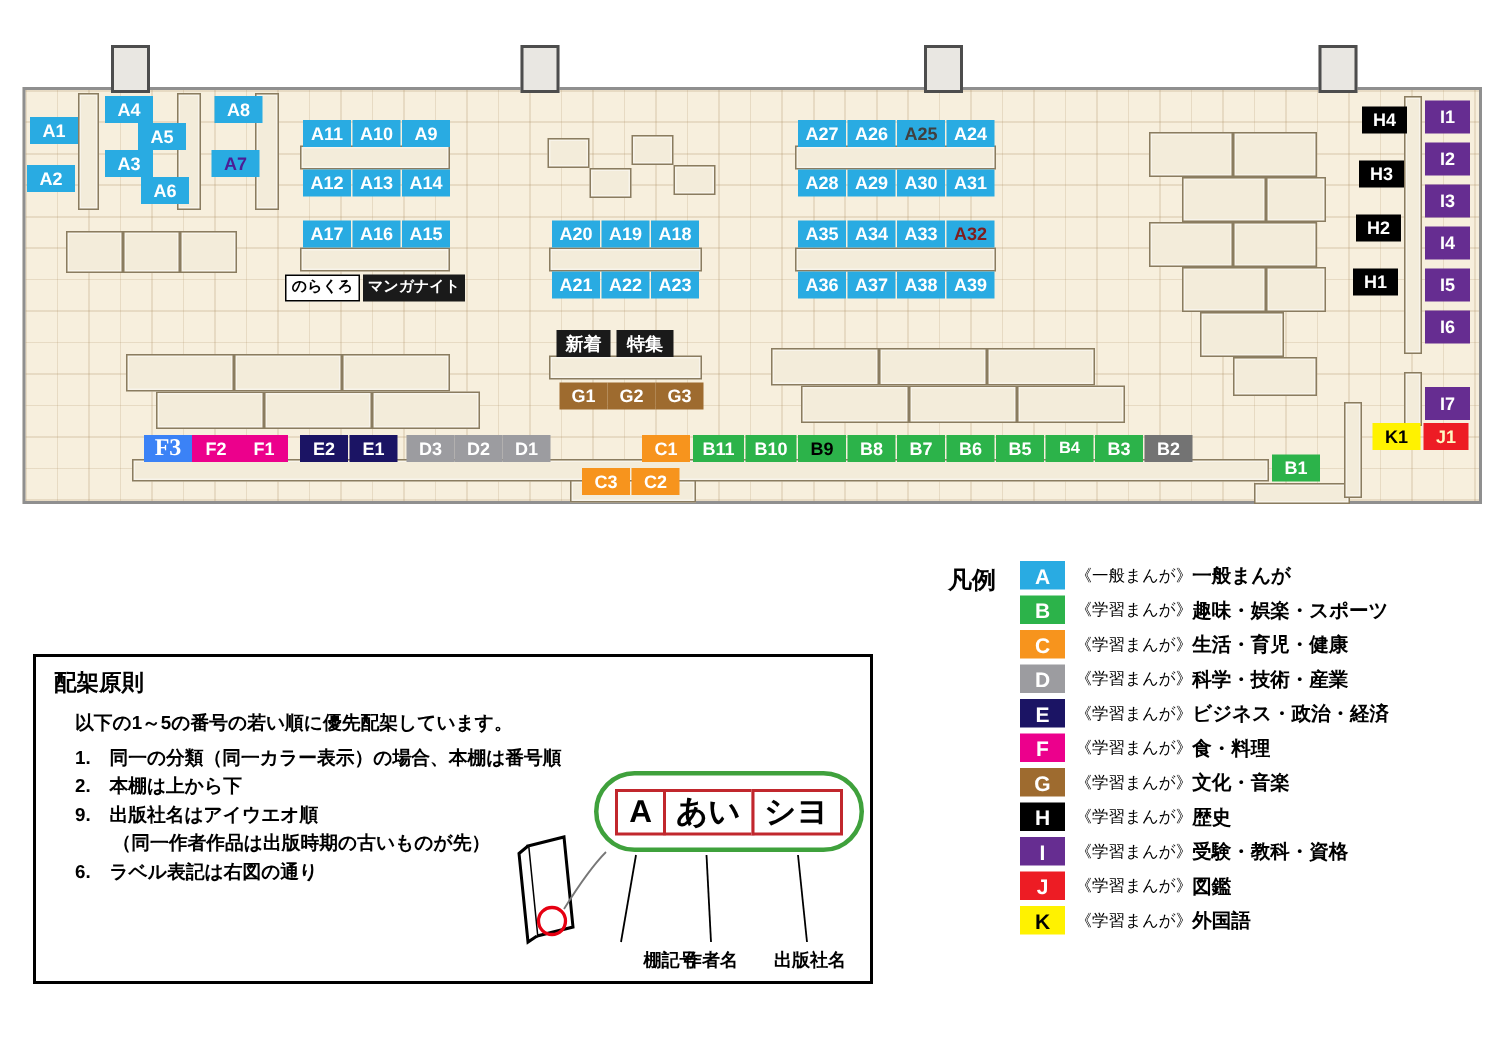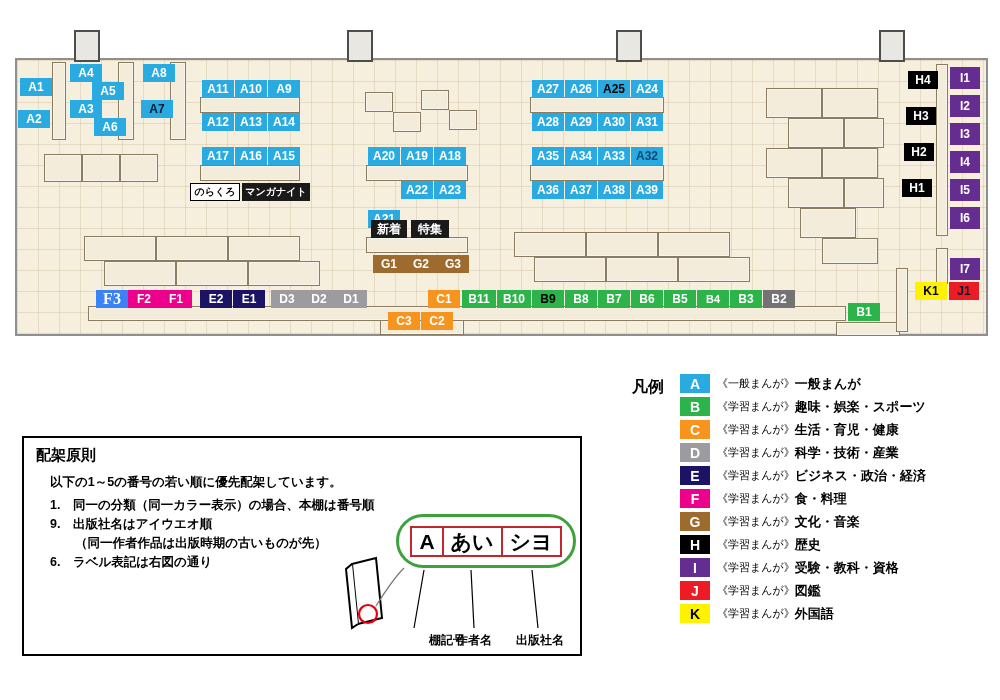--- a/index.html
+++ b/index.html
@@ -105,48 +105,48 @@
       <div class="pillar" style="left: 347px; top: 30px; width: 26px; height: 32px;"></div>
       <div class="pillar" style="left: 616px; top: 30px; width: 26px; height: 32px;"></div>
       <div class="pillar" style="left: 879px; top: 30px; width: 26px; height: 32px;"></div>
       <div class="maplabel" style="left: 20px; top: 78px; width: 32px; height: 18px; background: rgb(41, 171, 226); color: rgb(255, 255, 255); font-size: 12px;">A1</div>
       <div class="maplabel" style="left: 18px; top: 110px; width: 32px; height: 18px; background: rgb(41, 171, 226); color: rgb(255, 255, 255); font-size: 12px;">A2</div>
       <div class="maplabel" style="left: 70px; top: 64px; width: 32px; height: 18px; background: rgb(41, 171, 226); color: rgb(255, 255, 255); font-size: 12px;">A4</div>
       <div class="maplabel" style="left: 92px; top: 82px; width: 32px; height: 18px; background: rgb(41, 171, 226); color: rgb(255, 255, 255); font-size: 12px;">A5</div>
       <div class="maplabel" style="left: 70px; top: 100px; width: 32px; height: 18px; background: rgb(41, 171, 226); color: rgb(255, 255, 255); font-size: 12px;">A3</div>
       <div class="maplabel" style="left: 94px; top: 118px; width: 32px; height: 18px; background: rgb(41, 171, 226); color: rgb(255, 255, 255); font-size: 12px;">A6</div>
       <div class="maplabel" style="left: 143px; top: 64px; width: 32px; height: 18px; background: rgb(41, 171, 226); color: rgb(255, 255, 255); font-size: 12px;">A8</div>
-      <div class="maplabel" style="left: 141px; top: 100px; width: 32px; height: 18px; background: rgb(41, 171, 226); color: #0f172a; font-size: 12px;">A7</div>
+      <div class="maplabel" style="left: 141px; top: 100px; width: 32px; height: 18px; background: rgb(41, 171, 226); color: #4c1d95; font-size: 12px;">A7</div>
       <div class="maplabel" style="left: 202px; top: 80px; width: 32px; height: 18px; background: rgb(41, 171, 226); color: rgb(255, 255, 255); font-size: 12px;">A11</div>
       <div class="maplabel" style="left: 235px; top: 80px; width: 32px; height: 18px; background: rgb(41, 171, 226); color: rgb(255, 255, 255); font-size: 12px;">A10</div>
       <div class="maplabel" style="left: 268px; top: 80px; width: 32px; height: 18px; background: rgb(41, 171, 226); color: rgb(255, 255, 255); font-size: 12px;">A9</div>
       <div class="maplabel" style="left: 202px; top: 113px; width: 32px; height: 18px; background: rgb(41, 171, 226); color: rgb(255, 255, 255); font-size: 12px;">A12</div>
       <div class="maplabel" style="left: 235px; top: 113px; width: 32px; height: 18px; background: rgb(41, 171, 226); color: rgb(255, 255, 255); font-size: 12px;">A13</div>
       <div class="maplabel" style="left: 268px; top: 113px; width: 32px; height: 18px; background: rgb(41, 171, 226); color: rgb(255, 255, 255); font-size: 12px;">A14</div>
       <div class="maplabel" style="left: 202px; top: 147px; width: 32px; height: 18px; background: rgb(41, 171, 226); color: rgb(255, 255, 255); font-size: 12px;">A17</div>
       <div class="maplabel" style="left: 235px; top: 147px; width: 32px; height: 18px; background: rgb(41, 171, 226); color: rgb(255, 255, 255); font-size: 12px;">A16</div>
       <div class="maplabel" style="left: 268px; top: 147px; width: 32px; height: 18px; background: rgb(41, 171, 226); color: rgb(255, 255, 255); font-size: 12px;">A15</div>
       <div class="maplabel" style="left: 368px; top: 147px; width: 32px; height: 18px; background: rgb(41, 171, 226); color: rgb(255, 255, 255); font-size: 12px;">A20</div>
       <div class="maplabel" style="left: 401px; top: 147px; width: 32px; height: 18px; background: rgb(41, 171, 226); color: rgb(255, 255, 255); font-size: 12px;">A19</div>
       <div class="maplabel" style="left: 434px; top: 147px; width: 32px; height: 18px; background: rgb(41, 171, 226); color: rgb(255, 255, 255); font-size: 12px;">A18</div>
-      <div class="maplabel" style="left: 368px; top: 181px; width: 32px; height: 18px; background: rgb(41, 171, 226); color: rgb(255, 255, 255); font-size: 12px; margin-top: 29px;">A21</div>
+      <div class="maplabel" style="left: 368px; top: 181px; width: 32px; height: 18px; background: rgb(41, 171, 226); color: rgb(255, 255, 255); font-size: 12px;">A21</div>
       <div class="maplabel" style="left: 401px; top: 181px; width: 32px; height: 18px; background: rgb(41, 171, 226); color: rgb(255, 255, 255); font-size: 12px;">A22</div>
       <div class="maplabel" style="left: 434px; top: 181px; width: 32px; height: 18px; background: rgb(41, 171, 226); color: rgb(255, 255, 255); font-size: 12px;">A23</div>
       <div class="maplabel" style="left: 532px; top: 80px; width: 32px; height: 18px; background: rgb(41, 171, 226); color: rgb(255, 255, 255); font-size: 12px;">A27</div>
       <div class="maplabel" style="left: 565px; top: 80px; width: 32px; height: 18px; background: rgb(41, 171, 226); color: rgb(255, 255, 255); font-size: 12px;">A26</div>
-      <div class="maplabel" style="left: 598px; top: 80px; width: 32px; height: 18px; background: rgb(41, 171, 226); color: #000000; font-size: 12px;">A25</div>
+      <div class="maplabel" style="left: 598px; top: 80px; width: 32px; height: 18px; background: rgb(41, 171, 226); color: #404040; font-size: 12px;">A25</div>
       <div class="maplabel" style="left: 631px; top: 80px; width: 32px; height: 18px; background: rgb(41, 171, 226); color: rgb(255, 255, 255); font-size: 12px;">A24</div>
       <div class="maplabel" style="left: 532px; top: 113px; width: 32px; height: 18px; background: rgb(41, 171, 226); color: rgb(255, 255, 255); font-size: 12px;">A28</div>
       <div class="maplabel" style="left: 565px; top: 113px; width: 32px; height: 18px; background: rgb(41, 171, 226); color: rgb(255, 255, 255); font-size: 12px;">A29</div>
       <div class="maplabel" style="left: 598px; top: 113px; width: 32px; height: 18px; background: rgb(41, 171, 226); color: rgb(255, 255, 255); font-size: 12px;">A30</div>
       <div class="maplabel" style="left: 631px; top: 113px; width: 32px; height: 18px; background: rgb(41, 171, 226); color: rgb(255, 255, 255); font-size: 12px;">A31</div>
       <div class="maplabel" style="left: 532px; top: 147px; width: 32px; height: 18px; background: rgb(41, 171, 226); color: rgb(255, 255, 255); font-size: 12px;">A35</div>
       <div class="maplabel" style="left: 565px; top: 147px; width: 32px; height: 18px; background: rgb(41, 171, 226); color: rgb(255, 255, 255); font-size: 12px;">A34</div>
       <div class="maplabel" style="left: 598px; top: 147px; width: 32px; height: 18px; background: rgb(41, 171, 226); color: rgb(255, 255, 255); font-size: 12px;">A33</div>
-      <div class="maplabel" style="left: 631px; top: 147px; width: 32px; height: 18px; background: rgb(41, 171, 226); color: #0c4a6e; font-size: 12px;">A32</div>
+      <div class="maplabel" style="left: 631px; top: 147px; width: 32px; height: 18px; background: rgb(41, 171, 226); color: #7f1d1d; font-size: 12px;">A32</div>
       <div class="maplabel" style="left: 532px; top: 181px; width: 32px; height: 18px; background: rgb(41, 171, 226); color: rgb(255, 255, 255); font-size: 12px;">A36</div>
       <div class="maplabel" style="left: 565px; top: 181px; width: 32px; height: 18px; background: rgb(41, 171, 226); color: rgb(255, 255, 255); font-size: 12px;">A37</div>
       <div class="maplabel" style="left: 598px; top: 181px; width: 32px; height: 18px; background: rgb(41, 171, 226); color: rgb(255, 255, 255); font-size: 12px;">A38</div>
       <div class="maplabel" style="left: 631px; top: 181px; width: 32px; height: 18px; background: rgb(41, 171, 226); color: rgb(255, 255, 255); font-size: 12px;">A39</div>
       <div class="maplabel" style="left: 190px; top: 183px; width: 50px; height: 18px; background: rgb(255, 255, 255); color: rgb(0, 0, 0); font-size: 10px; border: 1px solid rgb(0, 0, 0);">のらくろ</div>
       <div class="maplabel" style="left: 242px; top: 183px; width: 68px; height: 18px; background: rgb(26, 26, 26); color: rgb(255, 255, 255); font-size: 10px;">マンガナイト</div>
       <div class="maplabel" style="left: 371px; top: 220px; width: 36px; height: 18px; background: rgb(26, 26, 26); color: rgb(255, 255, 255); font-size: 12px;">新着</div>
       <div class="maplabel" style="left: 411px; top: 220px; width: 38px; height: 18px; background: rgb(26, 26, 26); color: rgb(255, 255, 255); font-size: 12px;">特集</div>
       <div class="maplabel" style="left: 373px; top: 255px; width: 32px; height: 18px; background: rgb(158, 107, 47); color: rgb(255, 255, 255); font-size: 12px;">G1</div>
       <div class="maplabel" style="left: 405px; top: 255px; width: 32px; height: 18px; background: rgb(158, 107, 47); color: rgb(255, 255, 255); font-size: 12px;">G2</div>
@@ -178,21 +178,21 @@
       <div class="maplabel" style="left: 904px; top: 143px; width: 30px; height: 18px; background: rgb(0, 0, 0); color: rgb(255, 255, 255); font-size: 12px;">H2</div>
       <div class="maplabel" style="left: 902px; top: 179px; width: 30px; height: 18px; background: rgb(0, 0, 0); color: rgb(255, 255, 255); font-size: 12px;">H1</div>
       <div class="maplabel" style="left: 950px; top: 67px; width: 30px; height: 22px; background: rgb(102, 45, 145); color: rgb(255, 255, 255); font-size: 12px;">I1</div>
       <div class="maplabel" style="left: 950px; top: 95px; width: 30px; height: 22px; background: rgb(102, 45, 145); color: rgb(255, 255, 255); font-size: 12px;">I2</div>
       <div class="maplabel" style="left: 950px; top: 123px; width: 30px; height: 22px; background: rgb(102, 45, 145); color: rgb(255, 255, 255); font-size: 12px;">I3</div>
       <div class="maplabel" style="left: 950px; top: 151px; width: 30px; height: 22px; background: rgb(102, 45, 145); color: rgb(255, 255, 255); font-size: 12px;">I4</div>
       <div class="maplabel" style="left: 950px; top: 179px; width: 30px; height: 22px; background: rgb(102, 45, 145); color: rgb(255, 255, 255); font-size: 12px;">I5</div>
       <div class="maplabel" style="left: 950px; top: 207px; width: 30px; height: 22px; background: rgb(102, 45, 145); color: rgb(255, 255, 255); font-size: 12px;">I6</div>
       <div class="maplabel" style="left: 950px; top: 258px; width: 30px; height: 22px; background: rgb(102, 45, 145); color: rgb(255, 255, 255); font-size: 12px;">I7</div>
       <div class="maplabel" style="left: 915px; top: 282px; width: 32px; height: 18px; background: rgb(255, 242, 0); color: rgb(0, 0, 0); font-size: 12px;">K1</div>
-      <div class="maplabel" style="left: 949px; top: 282px; width: 30px; height: 18px; background: rgb(237, 28, 36); color: #0f172a; font-size: 12px;">J1</div>
+      <div class="maplabel" style="left: 949px; top: 282px; width: 30px; height: 18px; background: rgb(237, 28, 36); color: #fef9c3; font-size: 12px;">J1</div>
     </div>
 
   <div class="legend">
     <div class="legend-title">凡例</div>
     <div class="legend-items">
         <div class="legend-row">
           <span class="legend-chip" style="background: rgb(41, 171, 226); color: rgb(255, 255, 255);">A</span>
           <span class="legend-prefix">《一般まんが》</span>
           <span class="legend-name">一般まんが</span>
         </div>
@@ -247,20 +247,21 @@
           <span class="legend-name">外国語</span>
         </div>
       </div>
   </div>
 
   <div class="principles">
     <div class="principles-title">配架原則</div>
     <div class="principles-intro">以下の1～5の番号の若い順に優先配架しています。</div>
     <div class="principles-list">
         <div class="principle-line">1.　同一の分類（同一カラー表示）の場合、本棚は番号順</div>
+        <div class="principle-line">2.　本棚は上から下</div>
         <div class="principle-line">9.　出版社名はアイウエオ順</div>
         <div class="principle-line">　　（同一作者作品は出版時期の古いものが先）</div>
         <div class="principle-line">6.　ラベル表記は右図の通り</div>
       </div>
 
     <div class="label-diagram">
       <svg class="diagram-svg" width="254" height="150" viewBox="0 0 254 150">
 
         <g>
           <path d="M28 58 L52 52 L58 112 L34 118 Z" fill="#ffffff" stroke="#000000" stroke-width="2"></path>

